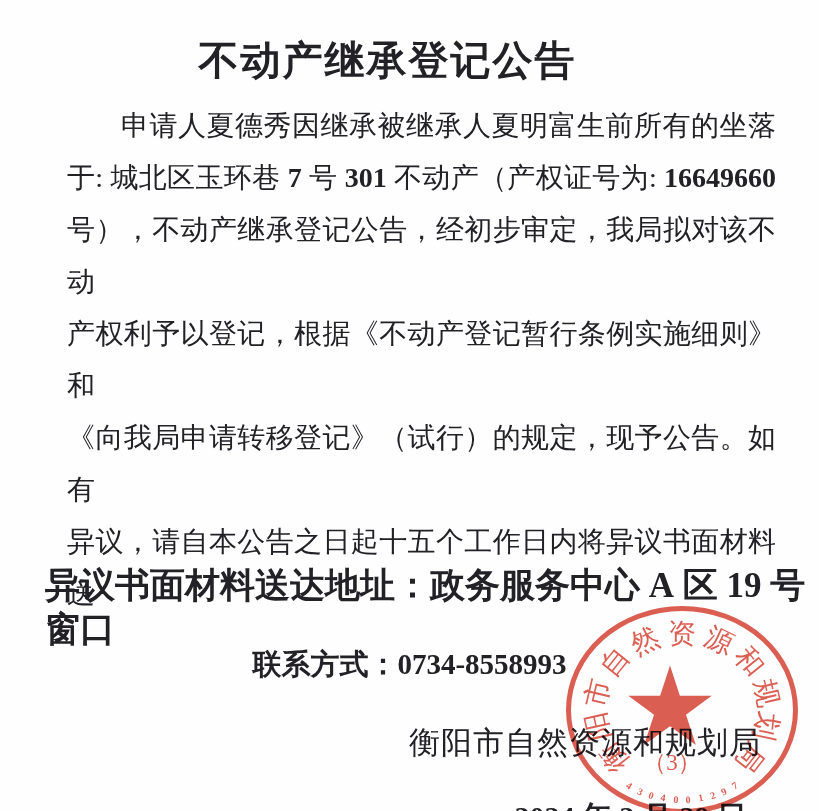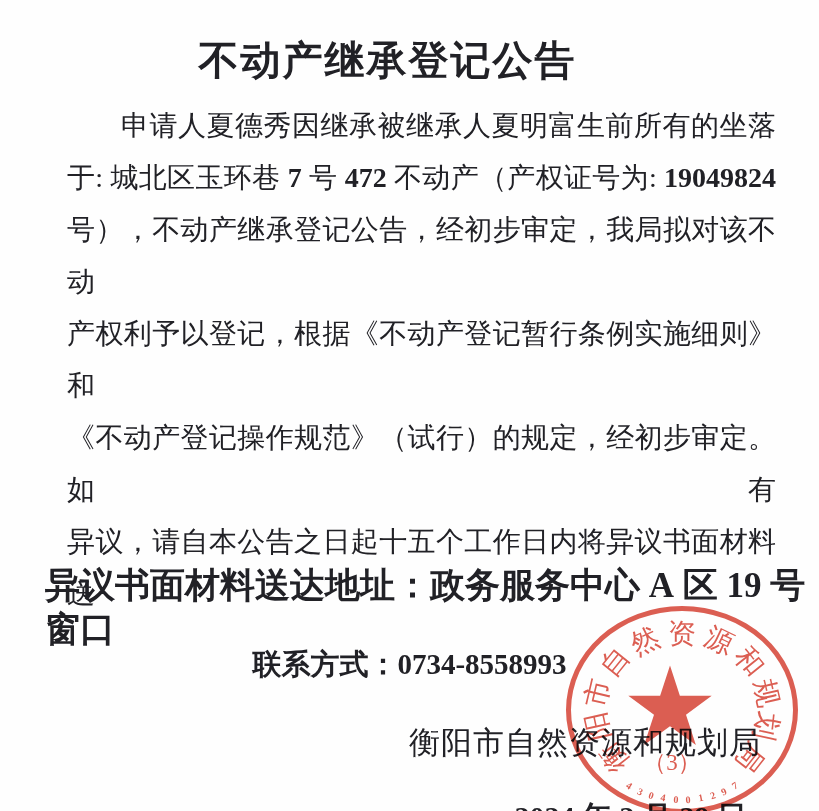--- a/index.html
+++ b/index.html
@@ -80,24 +80,24 @@
 </style>
 </head>
 <body>
 
 <div class="page">
 
   <h1 class="title">不动产继承登记公告</h1>
 
   <div class="body-para">
       <div class="body-line indent fill">申请人夏德秀因继承被继承人夏明富生前所有的坐落</div>
-      <div class="body-line fill">于: 城北区玉环巷 <b>7</b> 号 <b>472</b> 不动产（产权证号为: <b>19049824</b></div>
+      <div class="body-line fill">于: 城北区玉环巷 <b>7</b> 号 <b>301</b> 不动产（产权证号为: <b>16649660</b></div>
       <div class="body-line fill">号），不动产继承登记公告，经初步审定，我局拟对该不动</div>
       <div class="body-line fill">产权利予以登记，根据《不动产登记暂行条例实施细则》和</div>
-      <div class="body-line fill">《不动产登记操作规范》（试行）的规定，经初步审定。如有</div>
+      <div class="body-line fill">《向我局申请转移登记》（试行）的规定，现予公告。如有</div>
       <div class="body-line fill">异议，请自本公告之日起十五个工作日内将异议书面材料送</div>
     </div>
 
   <p class="address">异议书面材料送达地址：政务服务中心 <b>A</b> 区 <b>19</b> 号窗口</p>
 
   <p class="contact">联系方式：<b>0734-8558993</b></p>
 
   <p class="signature">衡阳市自然资源和规划局</p>
 
   <p class="dateline"><b>2024</b> 年 <b>3</b> 月 <b>29</b> 日</p>

